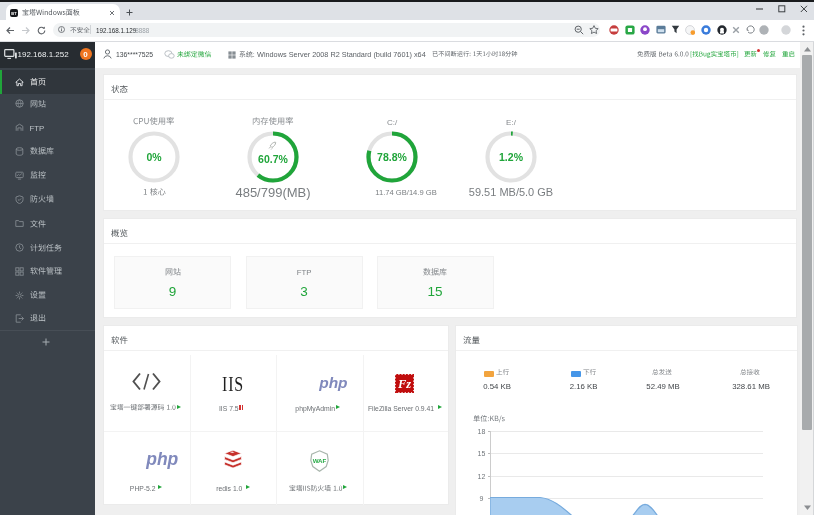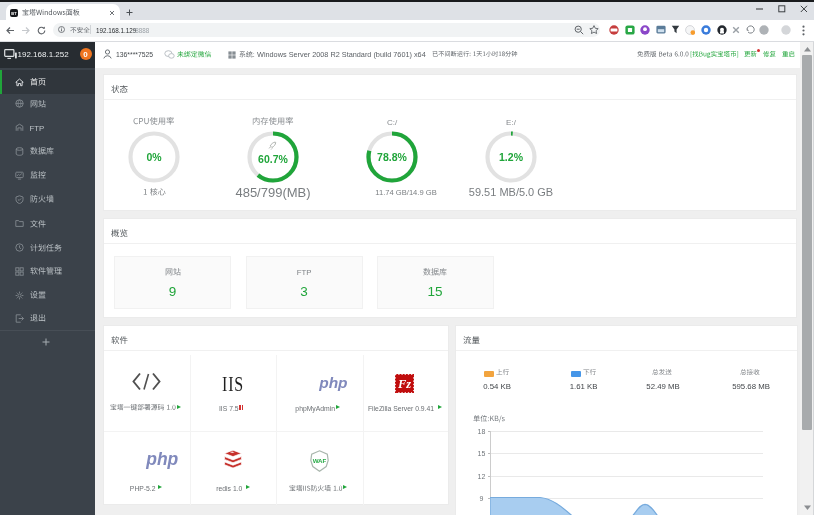--- a/index.html
+++ b/index.html
@@ -503,23 +503,23 @@
       <path transform="translate(0.0,6.5) scale(0.0066,-0.0066)" d="M759 214C816 145 875 52 897 -10L958 28C936 91 875 180 816 247ZM412 269C478 224 554 153 591 104L647 152C609 199 532 267 465 311ZM281 241V34C281 -47 312 -69 431 -69C455 -69 630 -69 656 -69C748 -69 773 -41 784 74C762 78 730 90 713 101C707 13 700 -1 650 -1C611 -1 464 -1 435 -1C371 -1 360 5 360 35V241ZM137 225C119 148 84 60 43 9L112 -24C157 36 190 130 208 212ZM265 567H737V391H265ZM186 638V319H820V638H657C692 689 729 751 761 808L684 839C658 779 614 696 575 638H370L429 668C411 715 365 784 321 836L257 806C299 755 341 685 358 638Z"></path>
       <path transform="translate(6.6,6.5) scale(0.0066,-0.0066)" d="M673 790C716 744 773 680 801 642L860 683C832 719 774 781 731 826ZM144 523C154 534 188 540 251 540H391C325 332 214 168 30 57C49 44 76 15 86 -1C216 79 311 181 381 305C421 230 471 165 531 110C445 49 344 7 240 -18C254 -34 272 -62 280 -82C392 -51 498 -5 589 61C680 -6 789 -54 917 -83C928 -62 948 -32 964 -16C842 7 736 50 648 108C735 185 803 285 844 413L793 437L779 433H441C454 467 467 503 477 540H930L931 612H497C513 681 526 753 537 830L453 844C443 762 429 685 411 612H229C257 665 285 732 303 797L223 812C206 735 167 654 156 634C144 612 133 597 119 594C128 576 140 539 144 523ZM588 154C520 212 466 281 427 361H742C706 279 652 211 588 154Z"></path>
       <path transform="translate(13.2,6.5) scale(0.0066,-0.0066)" d="M410 812C441 763 478 696 495 656L562 686C543 724 504 789 473 837ZM78 793C131 737 195 659 225 610L288 652C257 700 191 775 138 829ZM788 840C765 784 726 707 691 653H352V584H587V468L586 439H319V369H578C558 282 499 188 325 117C342 103 366 76 376 60C524 127 597 211 632 295C715 217 807 125 855 67L909 119C853 182 742 285 654 366V369H946V439H662L663 467V584H916V653H768C800 702 835 762 864 815ZM248 501H49V431H176V117C131 101 79 53 25 -9L80 -81C127 -11 173 52 204 52C225 52 260 16 302 -12C374 -58 459 -68 590 -68C691 -68 878 -62 949 -58C950 -34 963 5 972 26C871 15 716 6 593 6C475 6 387 13 320 55C288 75 266 94 248 106Z"></path>
     </svg></div>
 <div style="position:absolute;left:739.6px;top:368.4px;width:19.8px;height:8.25px;line-height:0"><svg width="19.8" height="8.2" viewBox="0 0 19.8 8.2" style="overflow:visible" fill="#7e8286">
       <path transform="translate(0.0,6.5) scale(0.0066,-0.0066)" d="M759 214C816 145 875 52 897 -10L958 28C936 91 875 180 816 247ZM412 269C478 224 554 153 591 104L647 152C609 199 532 267 465 311ZM281 241V34C281 -47 312 -69 431 -69C455 -69 630 -69 656 -69C748 -69 773 -41 784 74C762 78 730 90 713 101C707 13 700 -1 650 -1C611 -1 464 -1 435 -1C371 -1 360 5 360 35V241ZM137 225C119 148 84 60 43 9L112 -24C157 36 190 130 208 212ZM265 567H737V391H265ZM186 638V319H820V638H657C692 689 729 751 761 808L684 839C658 779 614 696 575 638H370L429 668C411 715 365 784 321 836L257 806C299 755 341 685 358 638Z"></path>
       <path transform="translate(6.6,6.5) scale(0.0066,-0.0066)" d="M456 635C485 595 515 539 528 504L588 532C575 566 543 619 513 659ZM160 839V638H41V568H160V347C110 332 64 318 28 309L47 235L160 272V9C160 -4 155 -8 143 -8C132 -8 96 -8 57 -7C66 -27 76 -59 78 -77C136 -78 173 -75 196 -63C220 -51 230 -31 230 10V295L329 327L319 397L230 369V568H330V638H230V839ZM568 821C584 795 601 764 614 735H383V669H926V735H693C678 766 657 803 637 832ZM769 658C751 611 714 545 684 501H348V436H952V501H758C785 540 814 591 840 637ZM765 261C745 198 715 148 671 108C615 131 558 151 504 168C523 196 544 228 564 261ZM400 136C465 116 537 91 606 62C536 23 442 -1 320 -14C333 -29 345 -57 352 -78C496 -57 604 -24 682 29C764 -8 837 -47 886 -82L935 -25C886 9 817 44 741 78C788 126 820 186 840 261H963V326H601C618 357 633 388 646 418L576 431C562 398 544 362 524 326H335V261H486C457 215 427 171 400 136Z"></path>
       <path transform="translate(13.2,6.5) scale(0.0066,-0.0066)" d="M588 574H805C784 447 751 338 703 248C651 340 611 446 583 559ZM577 840C548 666 495 502 409 401C426 386 453 353 463 338C493 375 519 418 543 466C574 361 613 264 662 180C604 96 527 30 426 -19C442 -35 466 -66 475 -81C570 -30 645 35 704 115C762 34 830 -31 912 -76C923 -57 947 -29 964 -15C878 27 806 95 747 178C811 285 853 416 881 574H956V645H611C628 703 643 765 654 828ZM92 100C111 116 141 130 324 197V-81H398V825H324V270L170 219V729H96V237C96 197 76 178 61 169C73 152 87 119 92 100Z"></path>
     </svg></div>
 <div style="position:absolute;left:497px;top:385.5px;transform:translate(-50%,-50%);font-family:'Liberation Sans',sans-serif;font-size:7.8px;font-weight:normal;font-style:normal;color:#42464a;white-space:nowrap">0.54 KB</div>
-<div style="position:absolute;left:583.5px;top:385.5px;transform:translate(-50%,-50%);font-family:'Liberation Sans',sans-serif;font-size:7.8px;font-weight:normal;font-style:normal;color:#42464a;white-space:nowrap">1.61 KB</div>
+<div style="position:absolute;left:583.5px;top:385.5px;transform:translate(-50%,-50%);font-family:'Liberation Sans',sans-serif;font-size:7.8px;font-weight:normal;font-style:normal;color:#42464a;white-space:nowrap">2.16 KB</div>
 <div style="position:absolute;left:663px;top:385.5px;transform:translate(-50%,-50%);font-family:'Liberation Sans',sans-serif;font-size:7.8px;font-weight:normal;font-style:normal;color:#42464a;white-space:nowrap">52.49 MB</div>
-<div style="position:absolute;left:751px;top:385.5px;transform:translate(-50%,-50%);font-family:'Liberation Sans',sans-serif;font-size:7.8px;font-weight:normal;font-style:normal;color:#42464a;white-space:nowrap">595.68 MB</div>
+<div style="position:absolute;left:751px;top:385.5px;transform:translate(-50%,-50%);font-family:'Liberation Sans',sans-serif;font-size:7.8px;font-weight:normal;font-style:normal;color:#42464a;white-space:nowrap">328.61 MB</div>
 <div style="position:absolute;left:473.0px;top:413.5px;width:32.0px;height:9.0px;line-height:0"><svg width="32.0" height="9.0" viewBox="0 0 32.0 9.0" style="overflow:visible" fill="#70757a">
       <path transform="translate(0.0,7.1) scale(0.0072,-0.0072)" d="M221 437H459V329H221ZM536 437H785V329H536ZM221 603H459V497H221ZM536 603H785V497H536ZM709 836C686 785 645 715 609 667H366L407 687C387 729 340 791 299 836L236 806C272 764 311 707 333 667H148V265H459V170H54V100H459V-79H536V100H949V170H536V265H861V667H693C725 709 760 761 790 809Z"></path>
       <path transform="translate(7.2,7.1) scale(0.0072,-0.0072)" d="M369 658V585H914V658ZM435 509C465 370 495 185 503 80L577 102C567 204 536 384 503 525ZM570 828C589 778 609 712 617 669L692 691C682 734 660 797 641 847ZM326 34V-38H955V34H748C785 168 826 365 853 519L774 532C756 382 716 169 678 34ZM286 836C230 684 136 534 38 437C51 420 73 381 81 363C115 398 148 439 180 484V-78H255V601C294 669 329 742 357 815Z"></path>
       <path transform="translate(14.4,7.1) scale(0.0072,-0.0072)" d="M139 390C175 390 205 418 205 460C205 501 175 530 139 530C102 530 73 501 73 460C73 418 102 390 139 390ZM139 -13C175 -13 205 15 205 56C205 98 175 126 139 126C102 126 73 98 73 56C73 15 102 -13 139 -13Z"></path>
       <path transform="translate(16.4,7.1) scale(0.0072,-0.0072)" d="M101 0H193V232L319 382L539 0H642L377 455L607 733H502L195 365H193V733H101Z"></path>
       <path transform="translate(21.1,7.1) scale(0.0072,-0.0072)" d="M101 0H334C498 0 612 71 612 215C612 315 550 373 463 390V395C532 417 570 481 570 554C570 683 466 733 318 733H101ZM193 422V660H306C421 660 479 628 479 542C479 467 428 422 302 422ZM193 74V350H321C450 350 521 309 521 218C521 119 447 74 321 74Z"></path>
       <path transform="translate(25.8,7.1) scale(0.0072,-0.0072)" d="M11 -179H78L377 794H311Z"></path>
       <path transform="translate(28.6,7.1) scale(0.0072,-0.0072)" d="M234 -13C362 -13 431 60 431 148C431 251 345 283 266 313C205 336 149 356 149 407C149 450 181 486 250 486C298 486 336 465 373 438L417 495C376 529 316 557 249 557C130 557 62 489 62 403C62 310 144 274 220 246C280 224 344 198 344 143C344 96 309 58 237 58C172 58 124 84 76 123L32 62C83 19 157 -13 234 -13Z"></path>
     </svg></div>
 <div style="position:absolute;left:481.5px;top:431px;transform:translate(-50%,-50%);font-family:'Liberation Sans',sans-serif;font-size:7px;font-weight:normal;font-style:normal;color:#70757a;white-space:nowrap">18</div>

